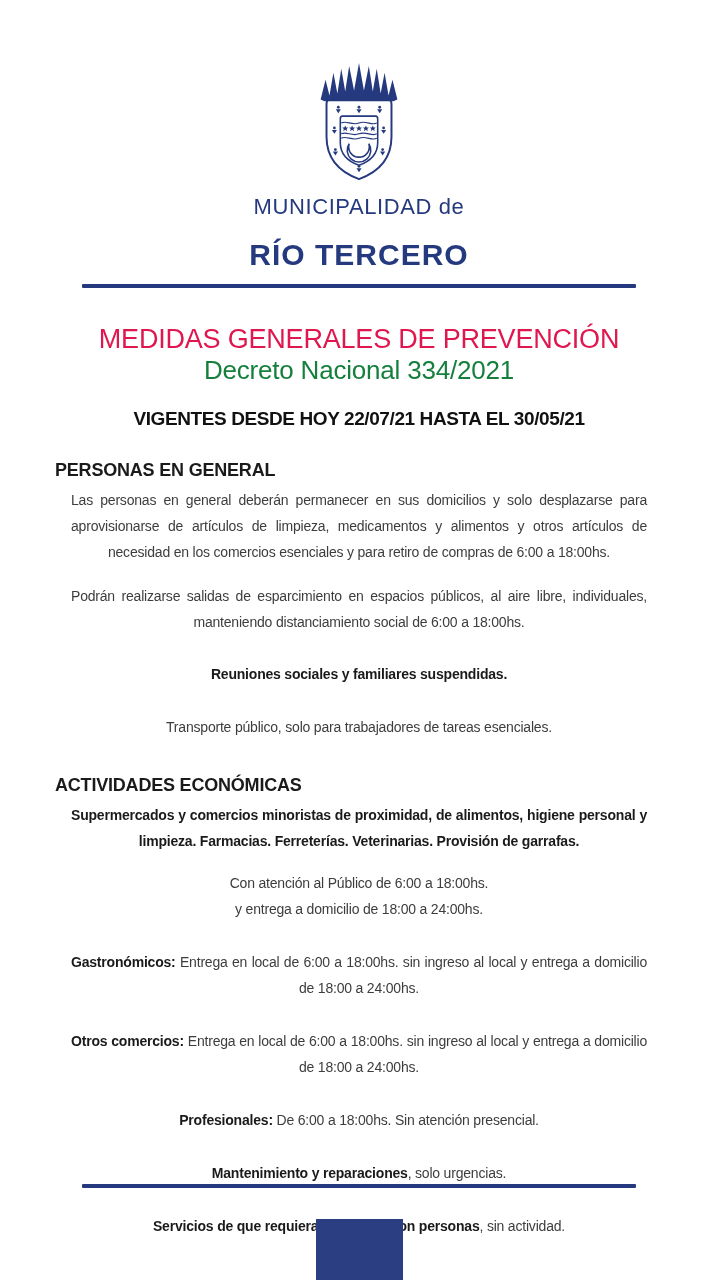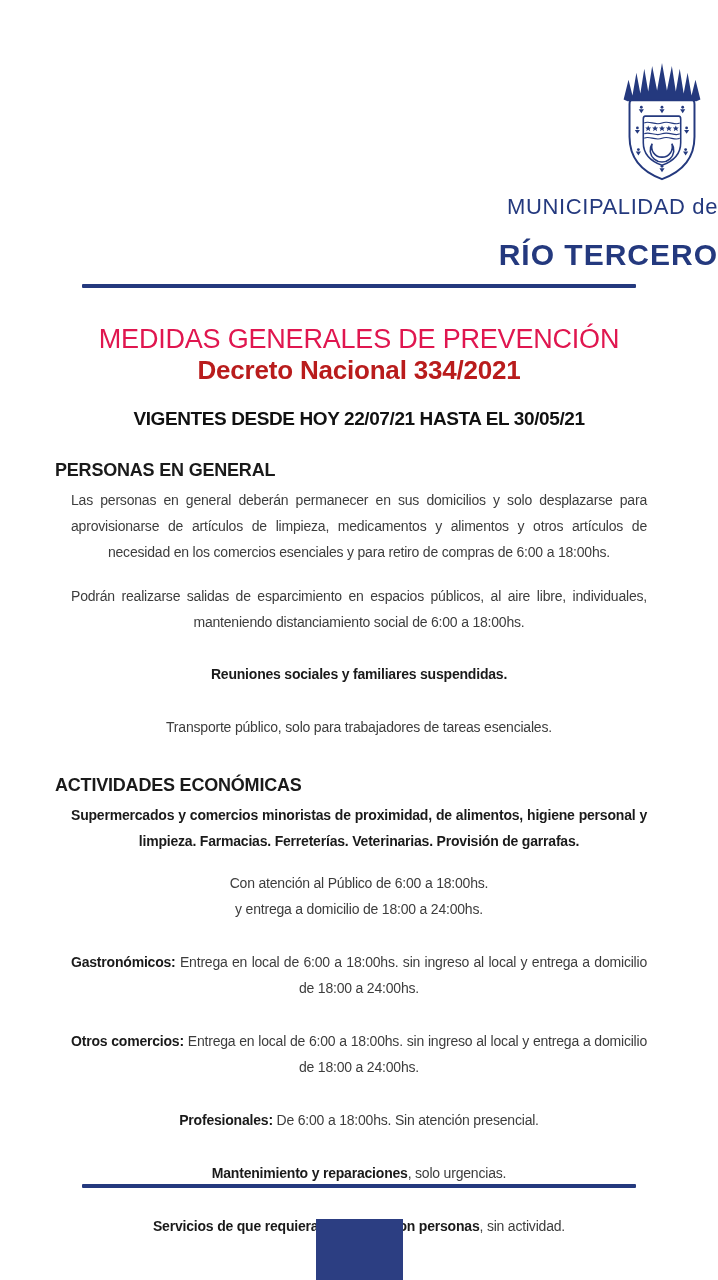--- a/index.html
+++ b/index.html
@@ -14,21 +14,21 @@
     color: #3d3d3d;
     letter-spacing: -0.2px;
   }
   .content { padding: 0 55px; }
 
   
   .logo-block {
     padding-top: 60px;
     display: flex;
     flex-direction: column;
-    align-items: flex-end;
+    align-items: center;
   }
   .crest-svg { width: 112px; height: 126px; display: block; }
   .org-line1 {
     margin-top: 8px;
     font-size: 22px;
     font-weight: 400;
     letter-spacing: 0.6px;
     color: #24397e;
   }
   .org-line2 {
@@ -51,22 +51,22 @@
   .title-line1 {
     font-size: 27px;
     line-height: 31px;
     color: #e0164f;
     font-weight: 400;
     letter-spacing: -0.2px;
   }
   .title-line2 {
     font-size: 26px;
     line-height: 30px;
-    color: #b91c1c;
-    font-weight: 700;
+    color: #15803d;
+    font-weight: 400;
   }
   .validity {
     margin-top: 23px;
     text-align: center;
     font-size: 19px;
     font-weight: 700;
     color: #111111;
     letter-spacing: -0.4px;
   }
 

